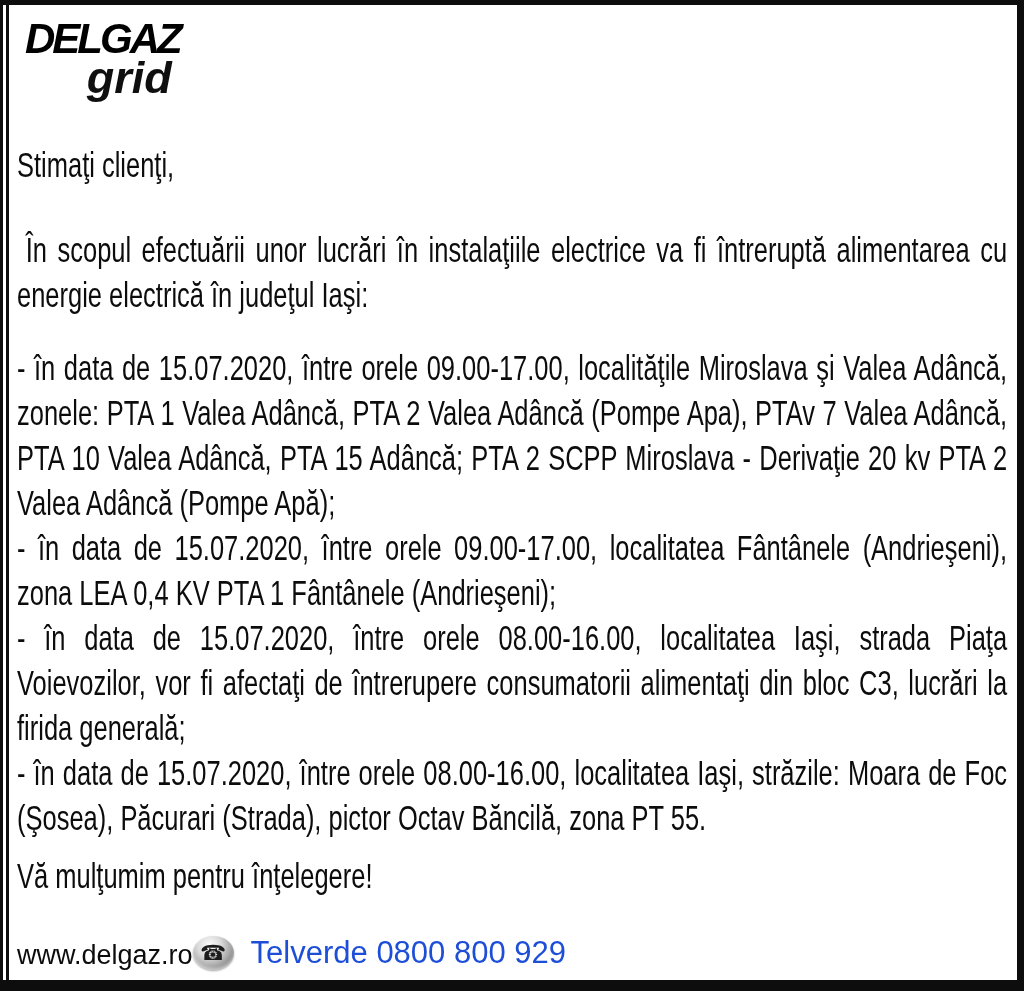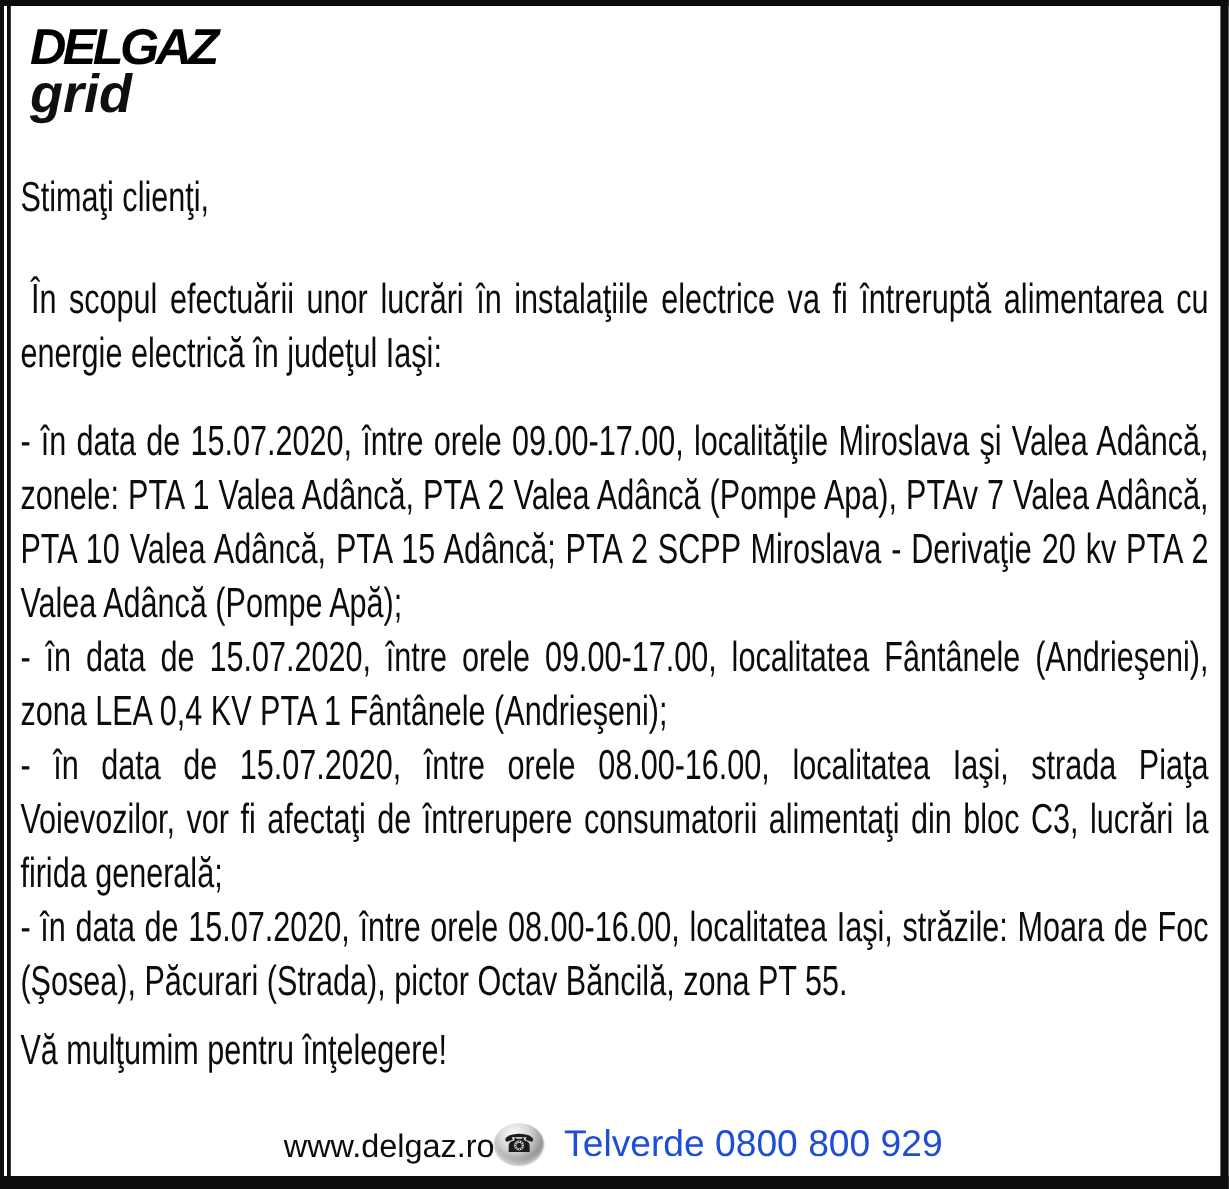--- a/index.html
+++ b/index.html
@@ -39,20 +39,21 @@
     line-height: 1.0;
     letter-spacing: -3px;
     color: #000000;
   }
   .logo-sub {
     font-style: italic;
     font-weight: 700;
     font-size: 45px;
     line-height: 1.0;
     letter-spacing: 0px;
+    text-align: right;
     margin-top: -5px;
     padding-right: 8px;
     color: #0f0f0f;
   }
 
   
   .content {
     margin: 42px 0 0 17px;
     width: 1360px;
     transform: scaleX(0.728);
@@ -69,21 +70,21 @@
   .thanks { margin-top: 13px !important; text-align: left; }
 
   
   .footer {
     position: absolute;
     left: 17px;
     right: 12px;
     bottom: 3px;
     height: 48px;
     display: flex;
-    justify-content: center;
+    justify-content: flex-start;
     align-items: center;
   }
   .website {
     font-size: 27px;
     color: #0c0c0c;
     align-self: flex-end;
     margin-bottom: 6px;
   }
   .phone-block {
     display: flex;

